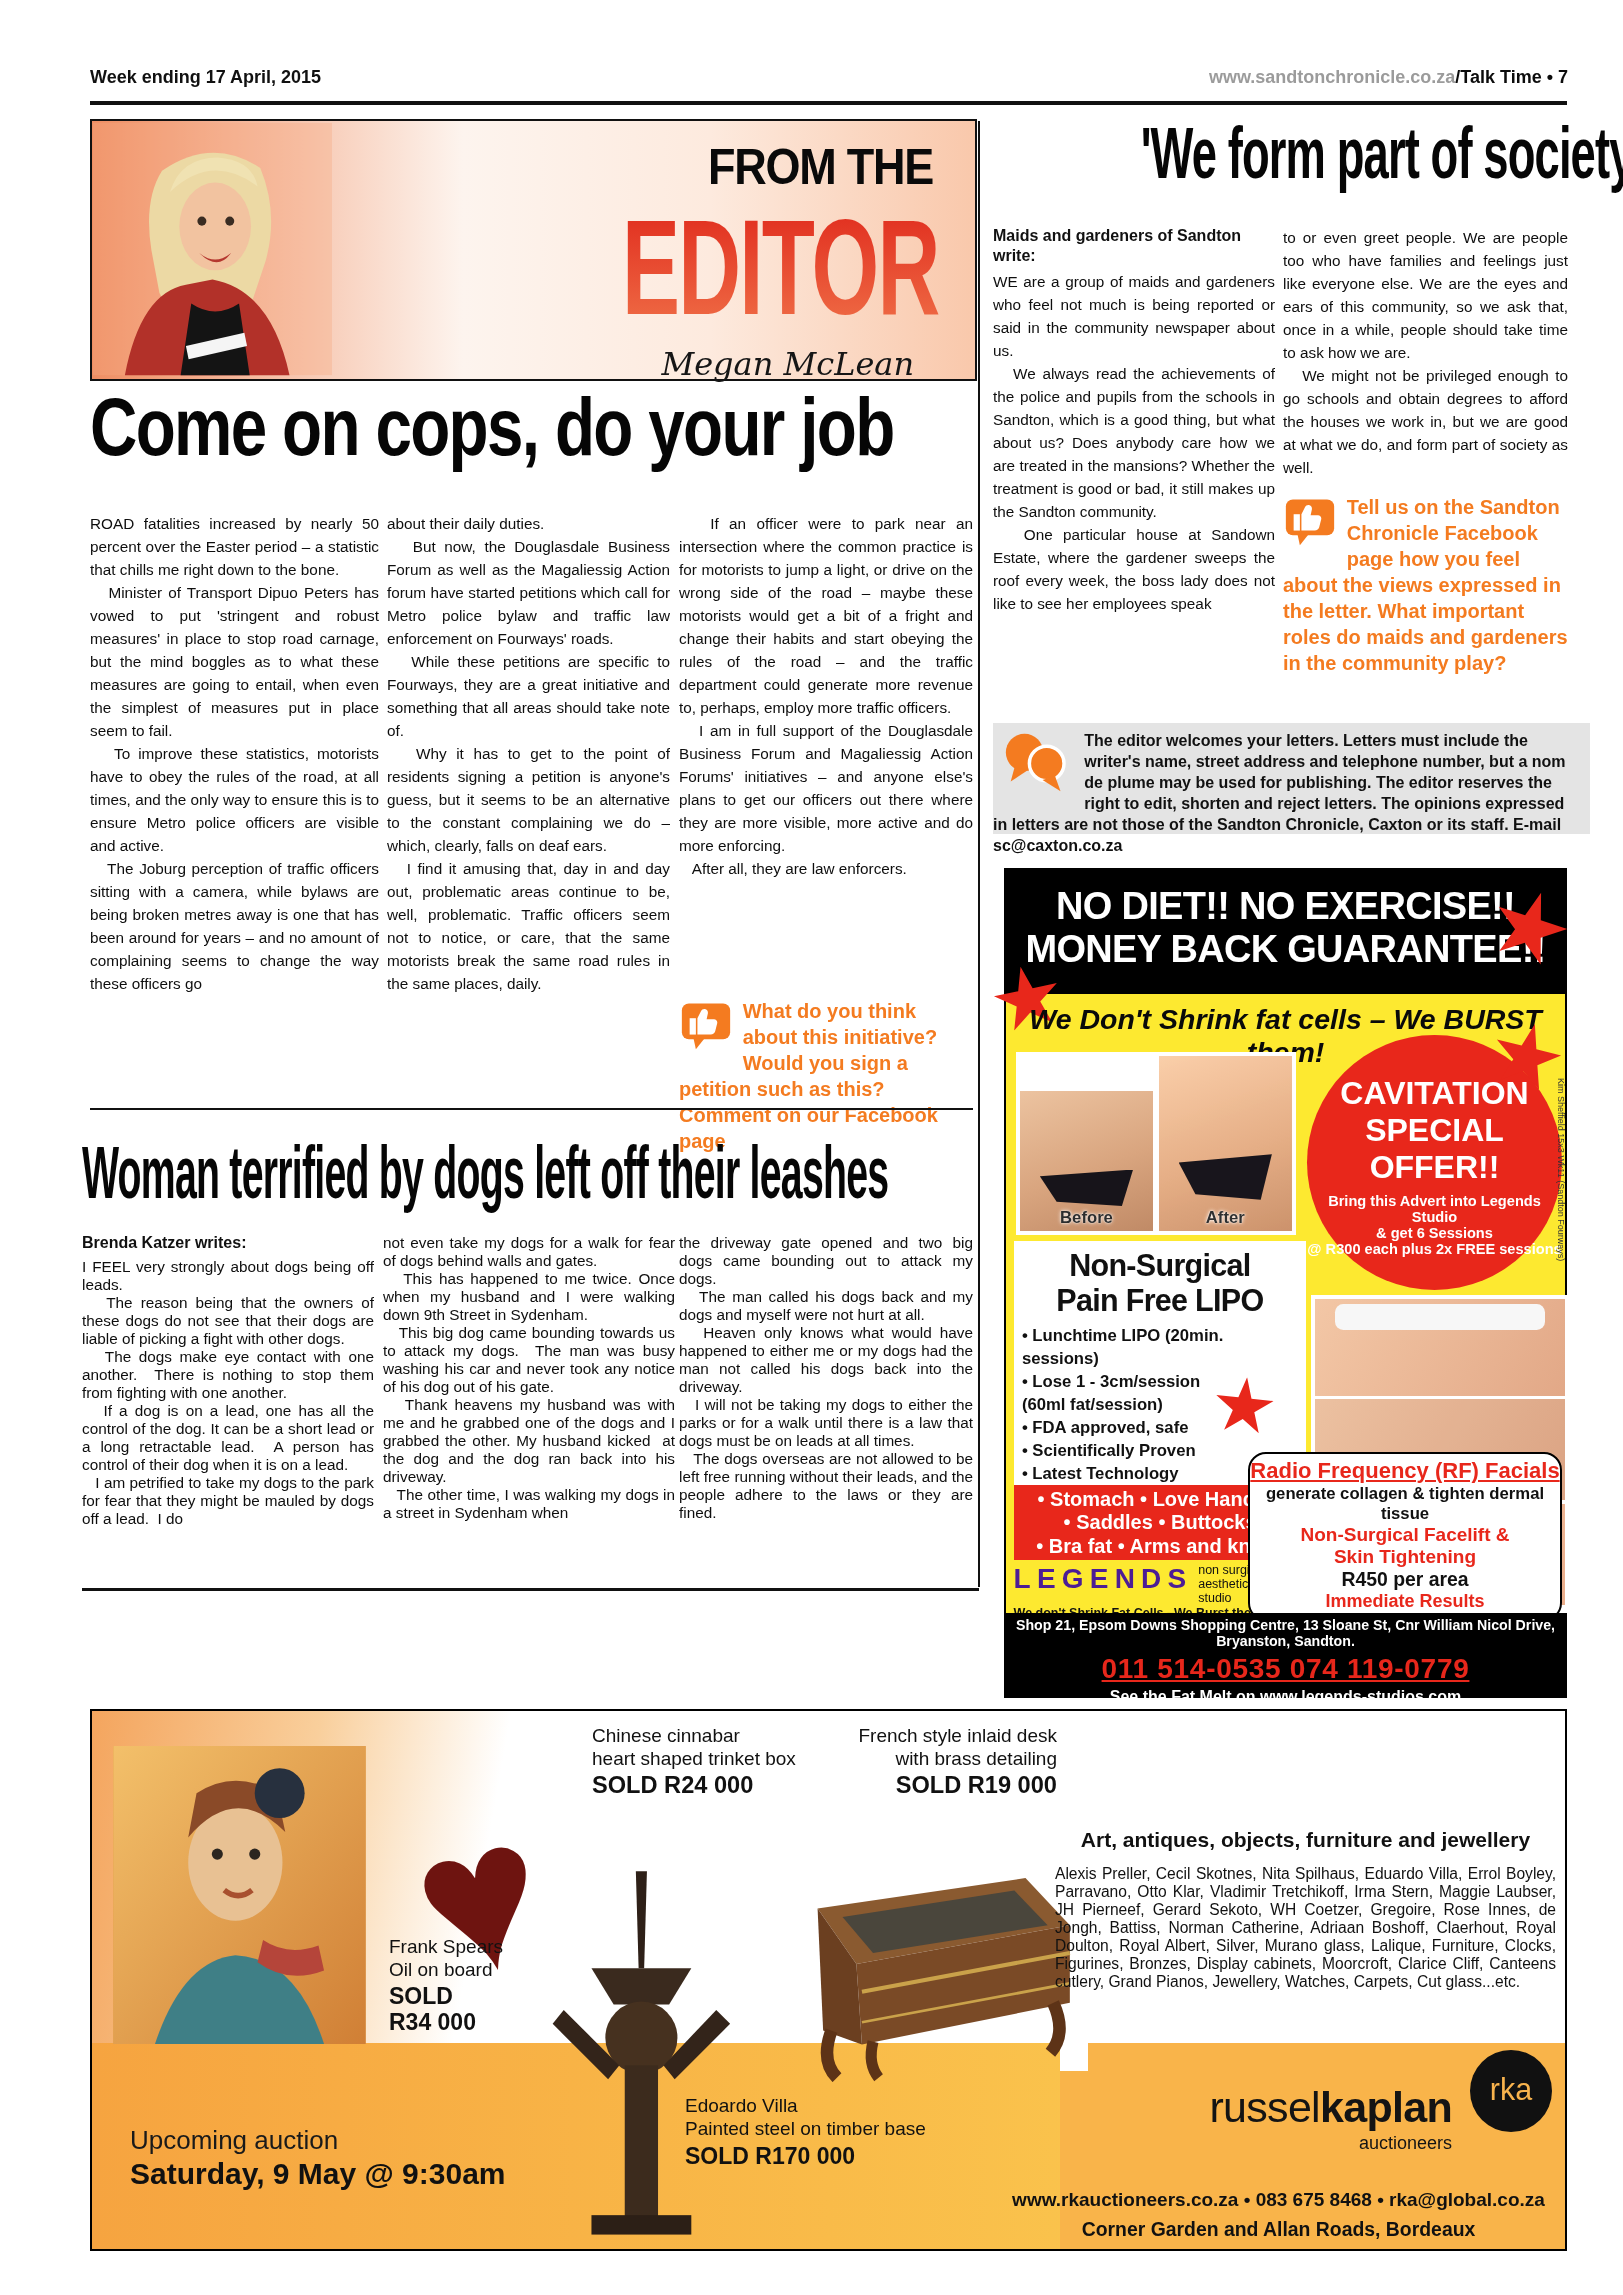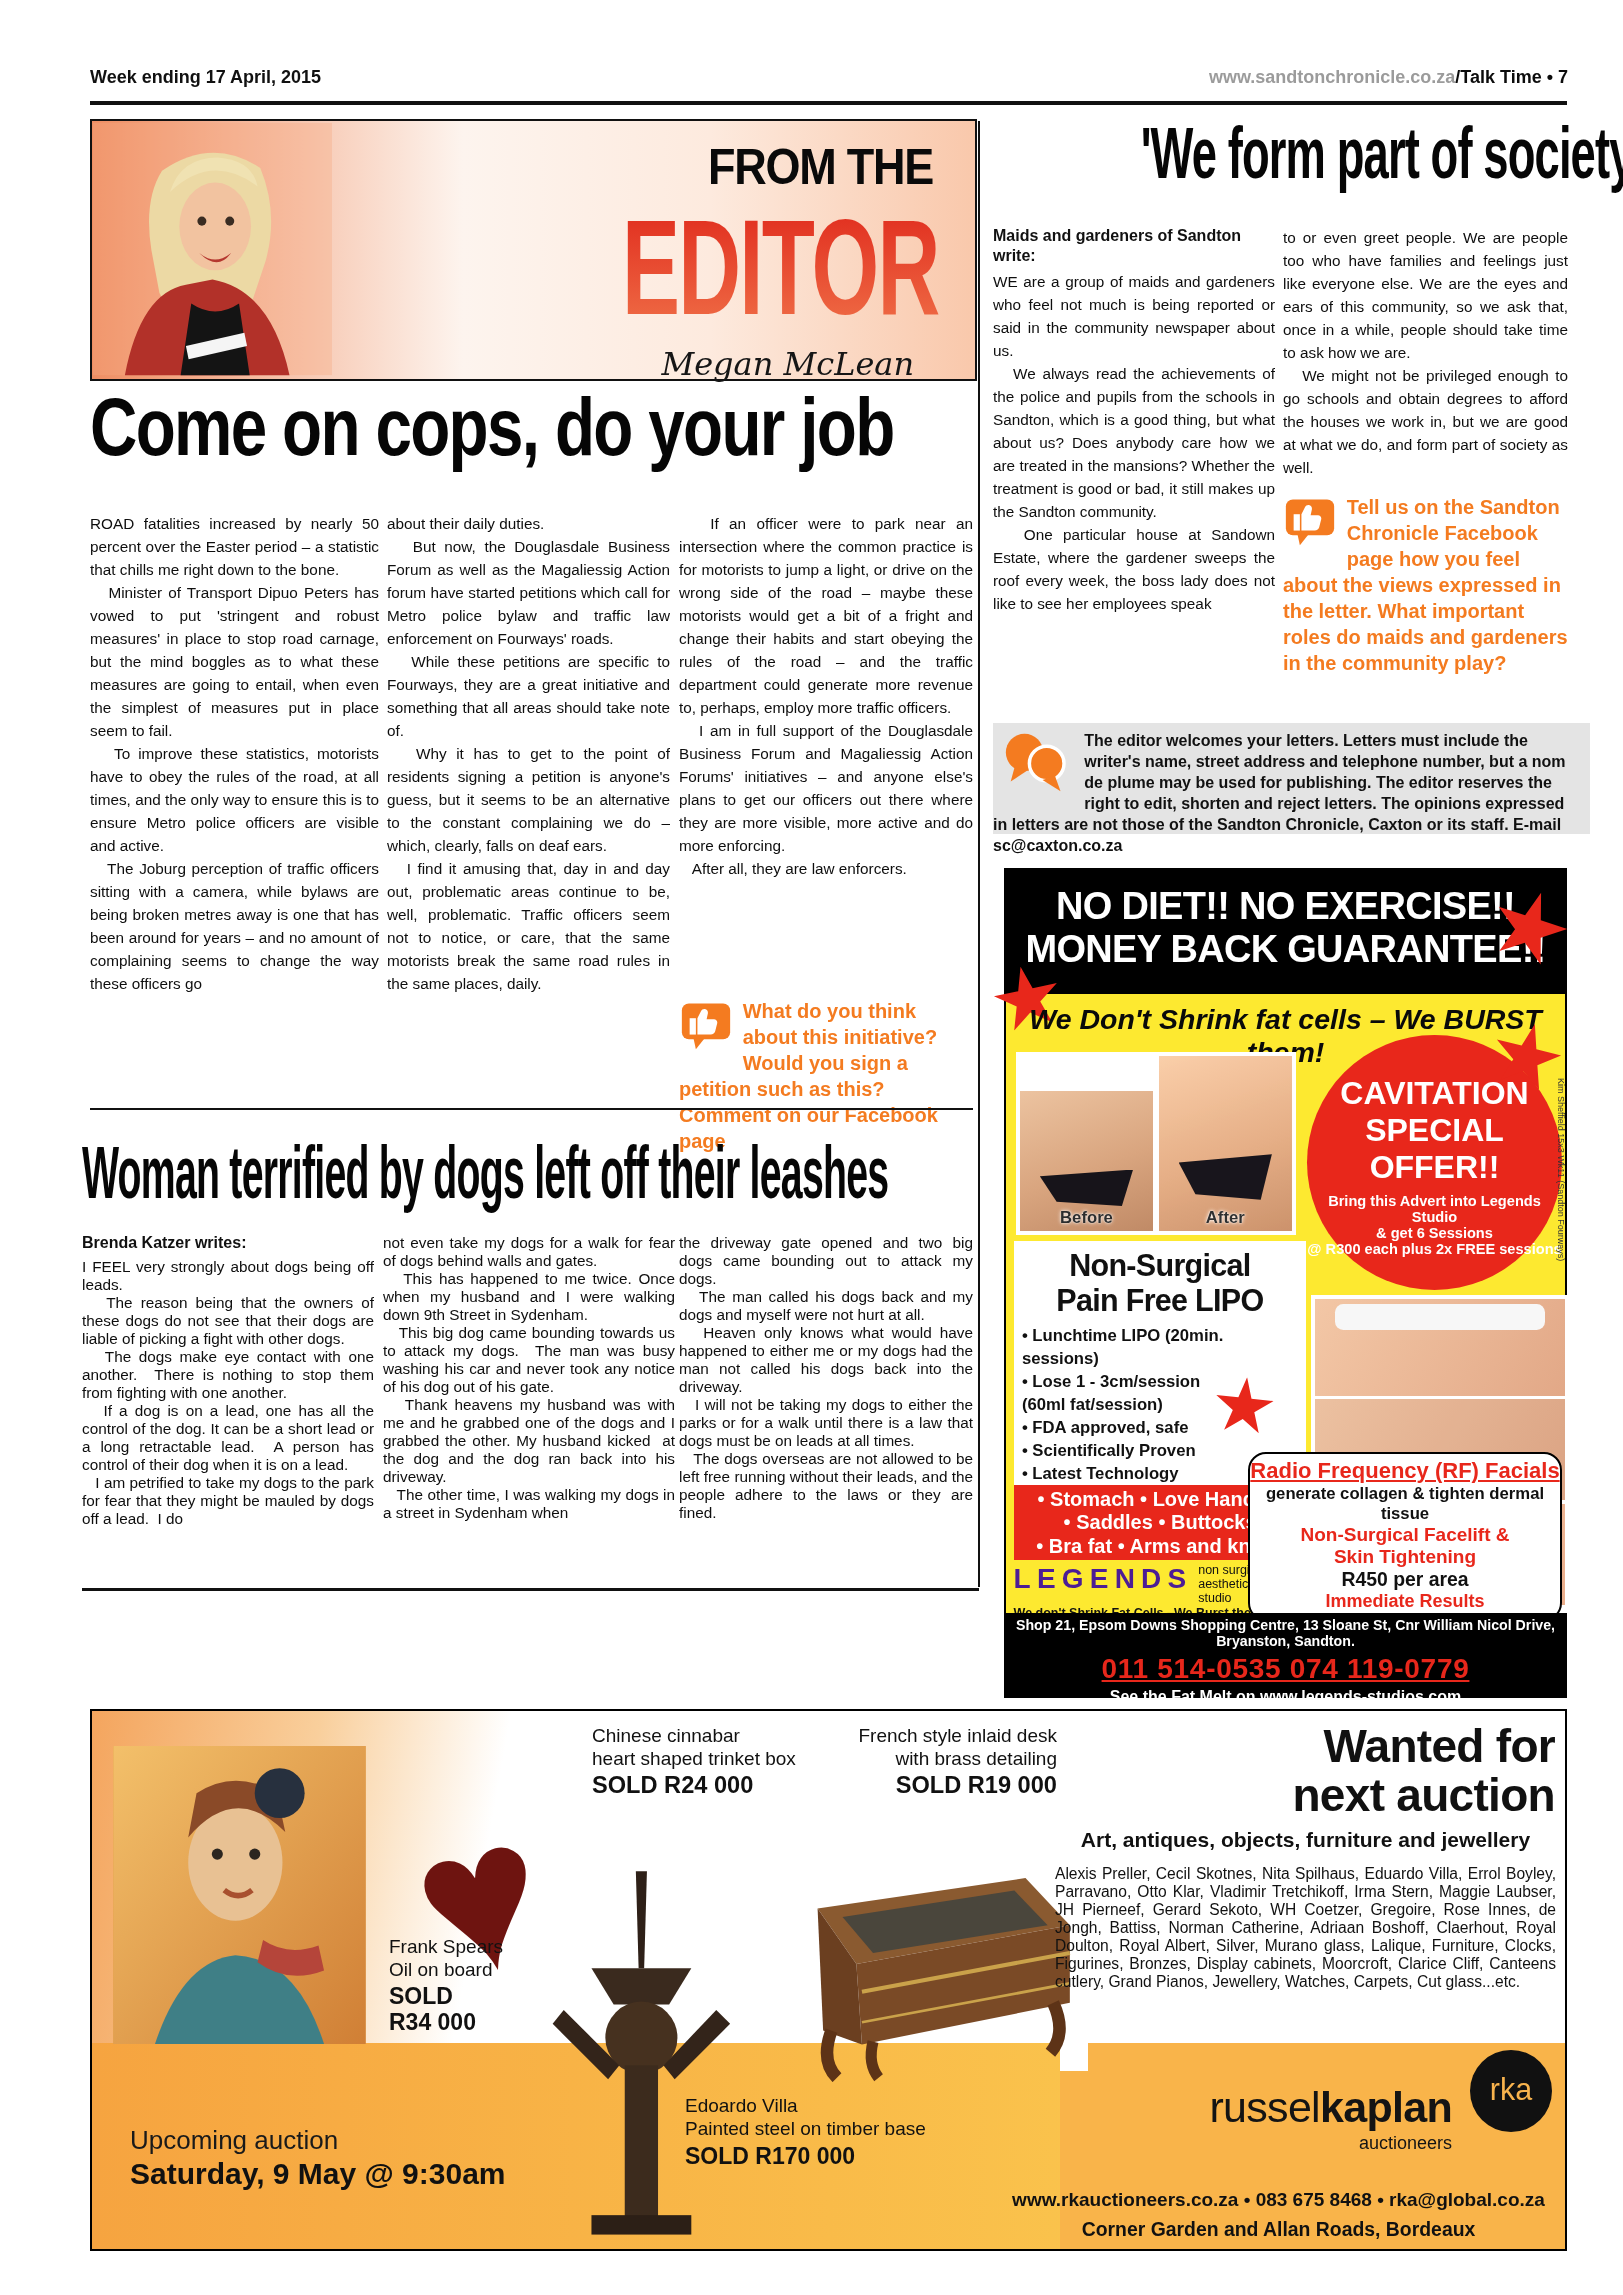--- a/index.html
+++ b/index.html
@@ -279,24 +279,20 @@
 
     <div class="abs" style="left:297px;top:224px;font-size:19px;line-height:23px;white-space:pre-line;">Frank Spears
 Oil on board</div>
     <div class="abs b" style="left:297px;top:272px;font-size:23px;">SOLD</div>
     <div class="abs b" style="left:297px;top:298px;font-size:23px;">R34 000</div>
 
     <div class="abs" style="left:593px;top:383px;font-size:19px;line-height:23px;white-space:pre-line;">Edoardo Villa
 Painted steel on timber base</div>
     <div class="abs b" style="left:593px;top:432px;font-size:23px;">SOLD R170 000</div>
 
-    <div class="abs b" style="left:958px;top:11px;width:505px;text-align:right;font-size:46px;line-height:49px;letter-spacing:-0.7px;">
-      <span>Wanted for</span><br>
-      <span>next auction</span>
-    </div>
     <div class="abs b" style="left:963px;top:117px;width:501px;text-align:center;font-size:21px;">Art, antiques, objects, furniture and jewellery</div>
     <div class="abs" style="left:963px;top:154px;width:501px;font-size:15.6px;line-height:18px;text-align:justify;">Alexis Preller, Cecil Skotnes, Nita Spilhaus, Eduardo Villa, Errol Boyley, Parravano, Otto Klar, Vladimir Tretchikoff, Irma Stern, Maggie Laubser, JH Pierneef, Gerard Sekoto, WH Coetzer, Gregoire, Rose Innes, de Jongh, Battiss, Norman Catherine, Adriaan Boshoff, Claerhout, Royal Doulton, Royal Albert, Silver, Murano glass, Lalique, Furniture, Clocks, Figurines, Bronzes, Display cabinets, Moorcroft, Clarice Cliff, Canteens cutlery, Grand Pianos, Jewellery, Watches, Carpets, Cut glass...etc.</div>
 
     <div class="abs" style="left:38px;top:414px;font-size:26px;color:#1a1a1a;">Upcoming auction</div>
     <div class="abs b" style="left:38px;top:446px;font-size:30px;color:#111;">Saturday, 9 May @ 9:30am</div>
 
     <div class="abs" style="left:902px;top:372px;width:458px;text-align:right;font-size:43px;letter-spacing:-0.7px;color:#141414;">
       <span style="font-weight:400;">russel</span><span class="b">kaplan</span>
     </div>
     <div class="abs" style="left:902px;top:422px;width:458px;text-align:right;font-size:18px;color:#141414;">auctioneers</div>

